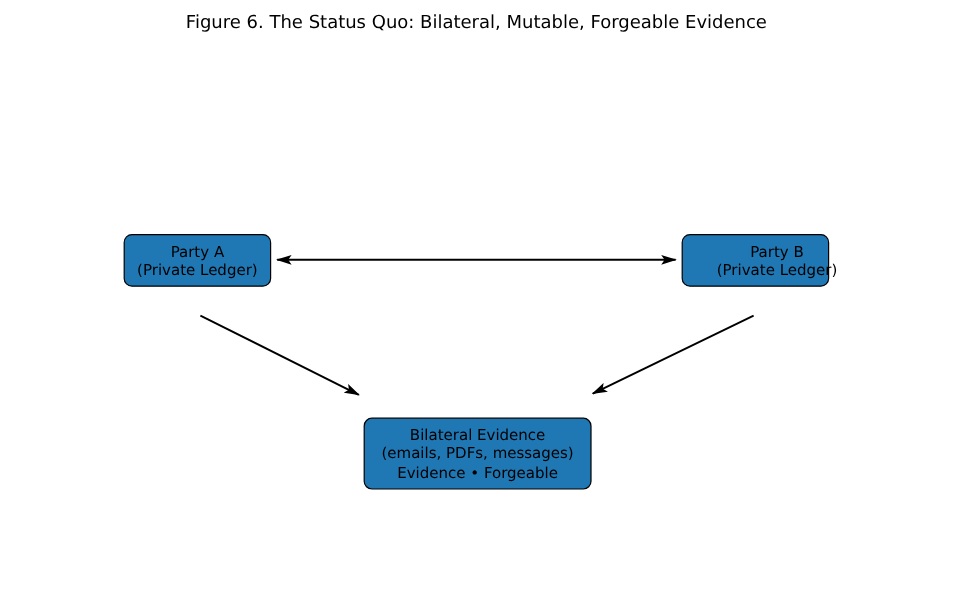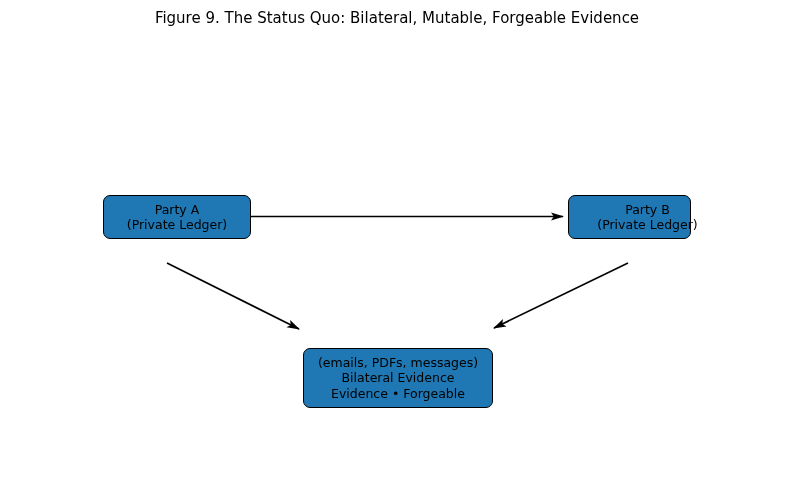--- a/index.html
+++ b/index.html
@@ -46,30 +46,30 @@
     display: flex;
     flex-direction: column;
     align-items: center;
     justify-content: center;
     text-align: center;
     color: var(--text);
     font-size: 12.5px;
     line-height: 15.3px;
   }
   .node span { display: block; white-space: nowrap; }
-  .node-party-a { left: 103px; top: 195px; width: 148px; height: 44px; }
+  .node-party-a { left: 103px; top: 195px; width: 123px; height: 44px; }
   .node-party-b { left: 568px; top: 195px; width: 123px; height: 44px; padding-left: 36px; }
   .node-evidence { left: 303px; top: 348px; width: 190px; height: 60px; }
 </style>
 </head>
 <body>
 
 <div class="figure">
 
-  <div class="figure-title">Figure 9. The Status Quo: Bilateral, Mutable, Forgeable Evidence</div>
+  <div class="figure-title">Figure 6. The Status Quo: Bilateral, Mutable, Forgeable Evidence</div>
 
   <svg class="arrows" width="794" height="504" viewBox="0 0 794 504" aria-hidden="true">
     <defs>
       <marker id="ah" viewBox="0 0 13 9" refX="12" refY="4.5" markerWidth="13" markerHeight="9" markerUnits="userSpaceOnUse" orient="auto-start-reverse">
         <path d="M0,0.4 L13,4.5 L0,8.6 L2.8,4.5 Z" fill="var(--arrow, #000)"></path>
       </marker>
     </defs>
     <line x1="231" y1="216.5" x2="563" y2="216.5" stroke="var(--arrow, #000)" stroke-width="1.6" marker-start="url(#ah)" marker-end="url(#ah)"></line>
     <line x1="167" y1="263" x2="299" y2="329" stroke="var(--arrow, #000)" stroke-width="1.6" marker-end="url(#ah)"></line>
     <line x1="628" y1="263" x2="494" y2="328" stroke="var(--arrow, #000)" stroke-width="1.6" marker-end="url(#ah)"></line>
@@ -79,18 +79,18 @@
     <span>Party A</span>
     <span>(Private Ledger)</span>
   </div>
 
   <div class="node node-party-b">
     <span>Party B</span>
     <span>(Private Ledger)</span>
   </div>
 
   <div class="node node-evidence">
+    <span>Bilateral Evidence</span>
     <span>(emails, PDFs, messages)</span>
-    <span>Bilateral Evidence</span>
     <span>Evidence • Forgeable</span>
   </div>
 
 </div>
 
 </body></html>

